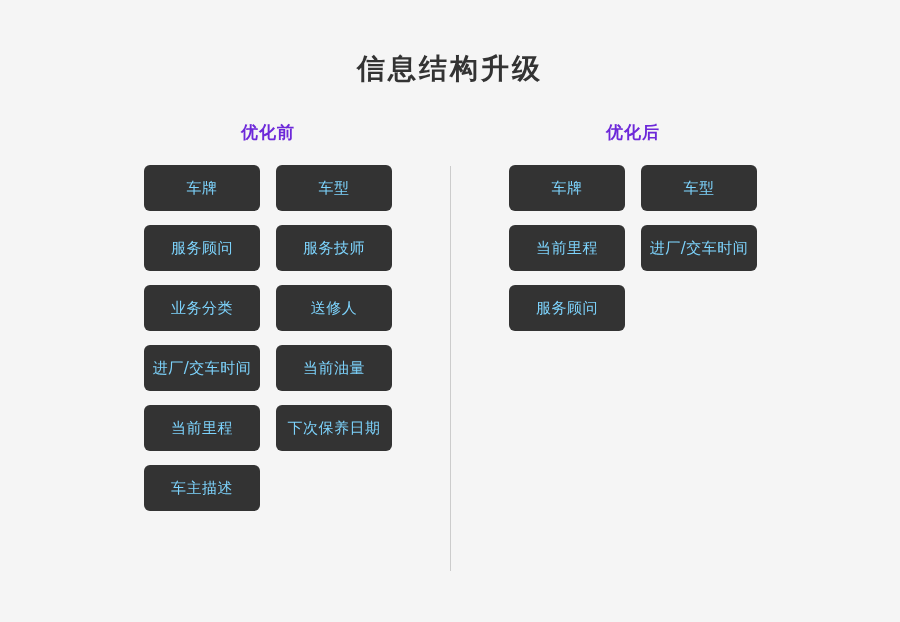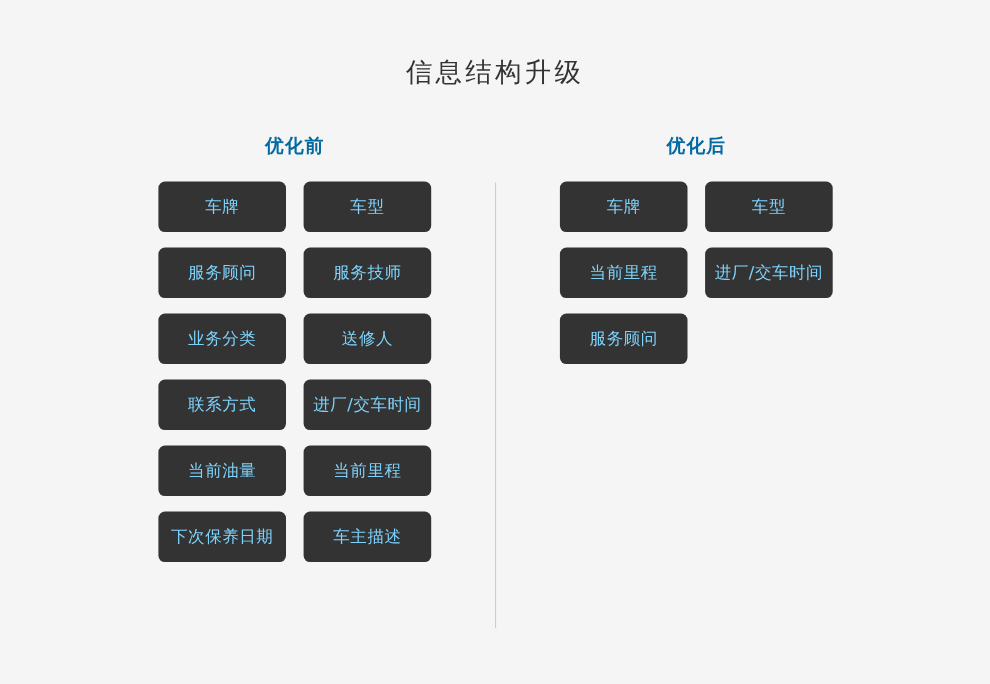--- a/index.html
+++ b/index.html
@@ -11,33 +11,33 @@
     font-family:"DejaVu Sans","Liberation Sans",sans-serif;
     overflow:hidden;
   }
   .title {
     position:absolute;
     top:50px;
     left:0;
     width:100%;
     margin:0;
     text-align:center;
-    font-size:24px;
-    font-weight:400;
+    font-size:28px;
+    font-weight:700;
     color:#333333;
     letter-spacing:3px;
   }
   .col-heading {
     position:absolute;
     top:121px;
     width:248px;
     text-align:center;
     font-size:17px;
     font-weight:600;
-    color:#0369a1;
+    color:#6d28d9;
     letter-spacing:1px;
   }
   .heading-before { left:144px; }
   .heading-after  { left:509px; }
   .group {
     position:absolute;
     display:grid;
     grid-template-columns:116px 116px;
     column-gap:16px;
     row-gap:14px;
@@ -77,21 +77,20 @@
 
   <div class="col-heading heading-after">优化后</div>
 
   <div class="group group-before">
       <div class="box">车牌</div>
       <div class="box">车型</div>
       <div class="box">服务顾问</div>
       <div class="box">服务技师</div>
       <div class="box">业务分类</div>
       <div class="box">送修人</div>
-      <div class="box">联系方式</div>
       <div class="box">进厂/交车时间</div>
       <div class="box">当前油量</div>
       <div class="box">当前里程</div>
       <div class="box">下次保养日期</div>
       <div class="box">车主描述</div>
     </div>
 
   <div class="divider"></div>
 
   <div class="group group-after">

